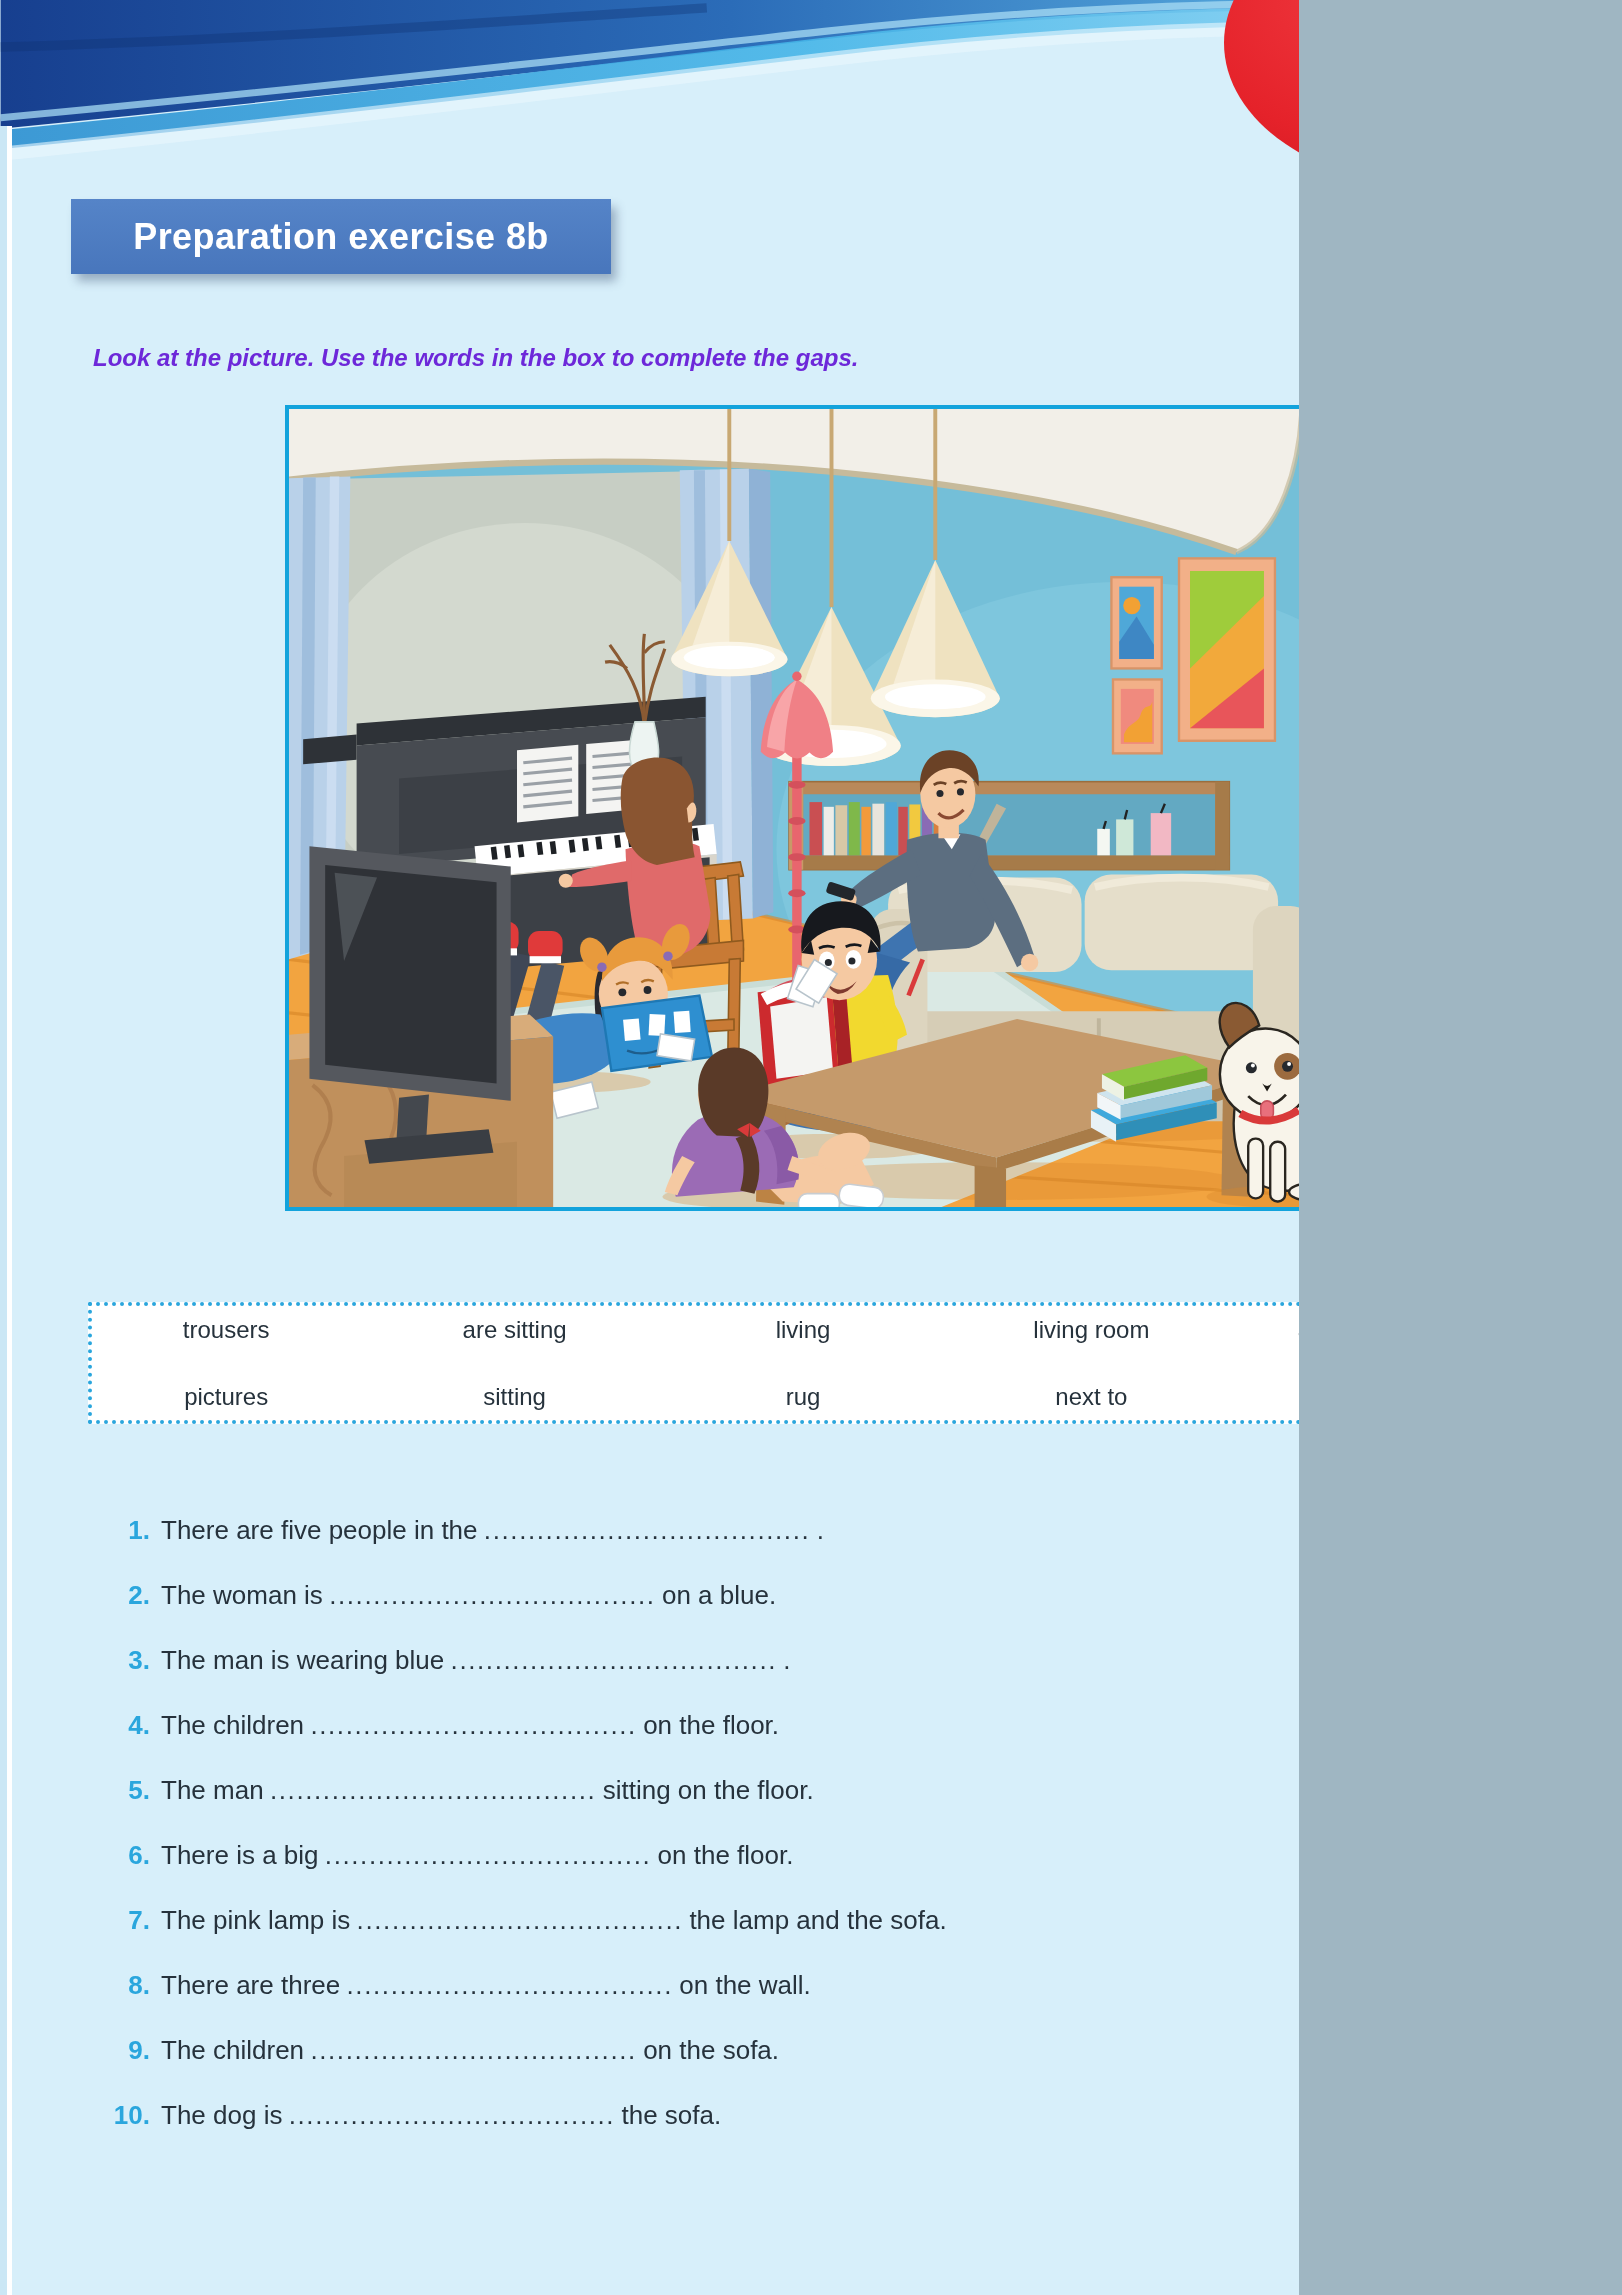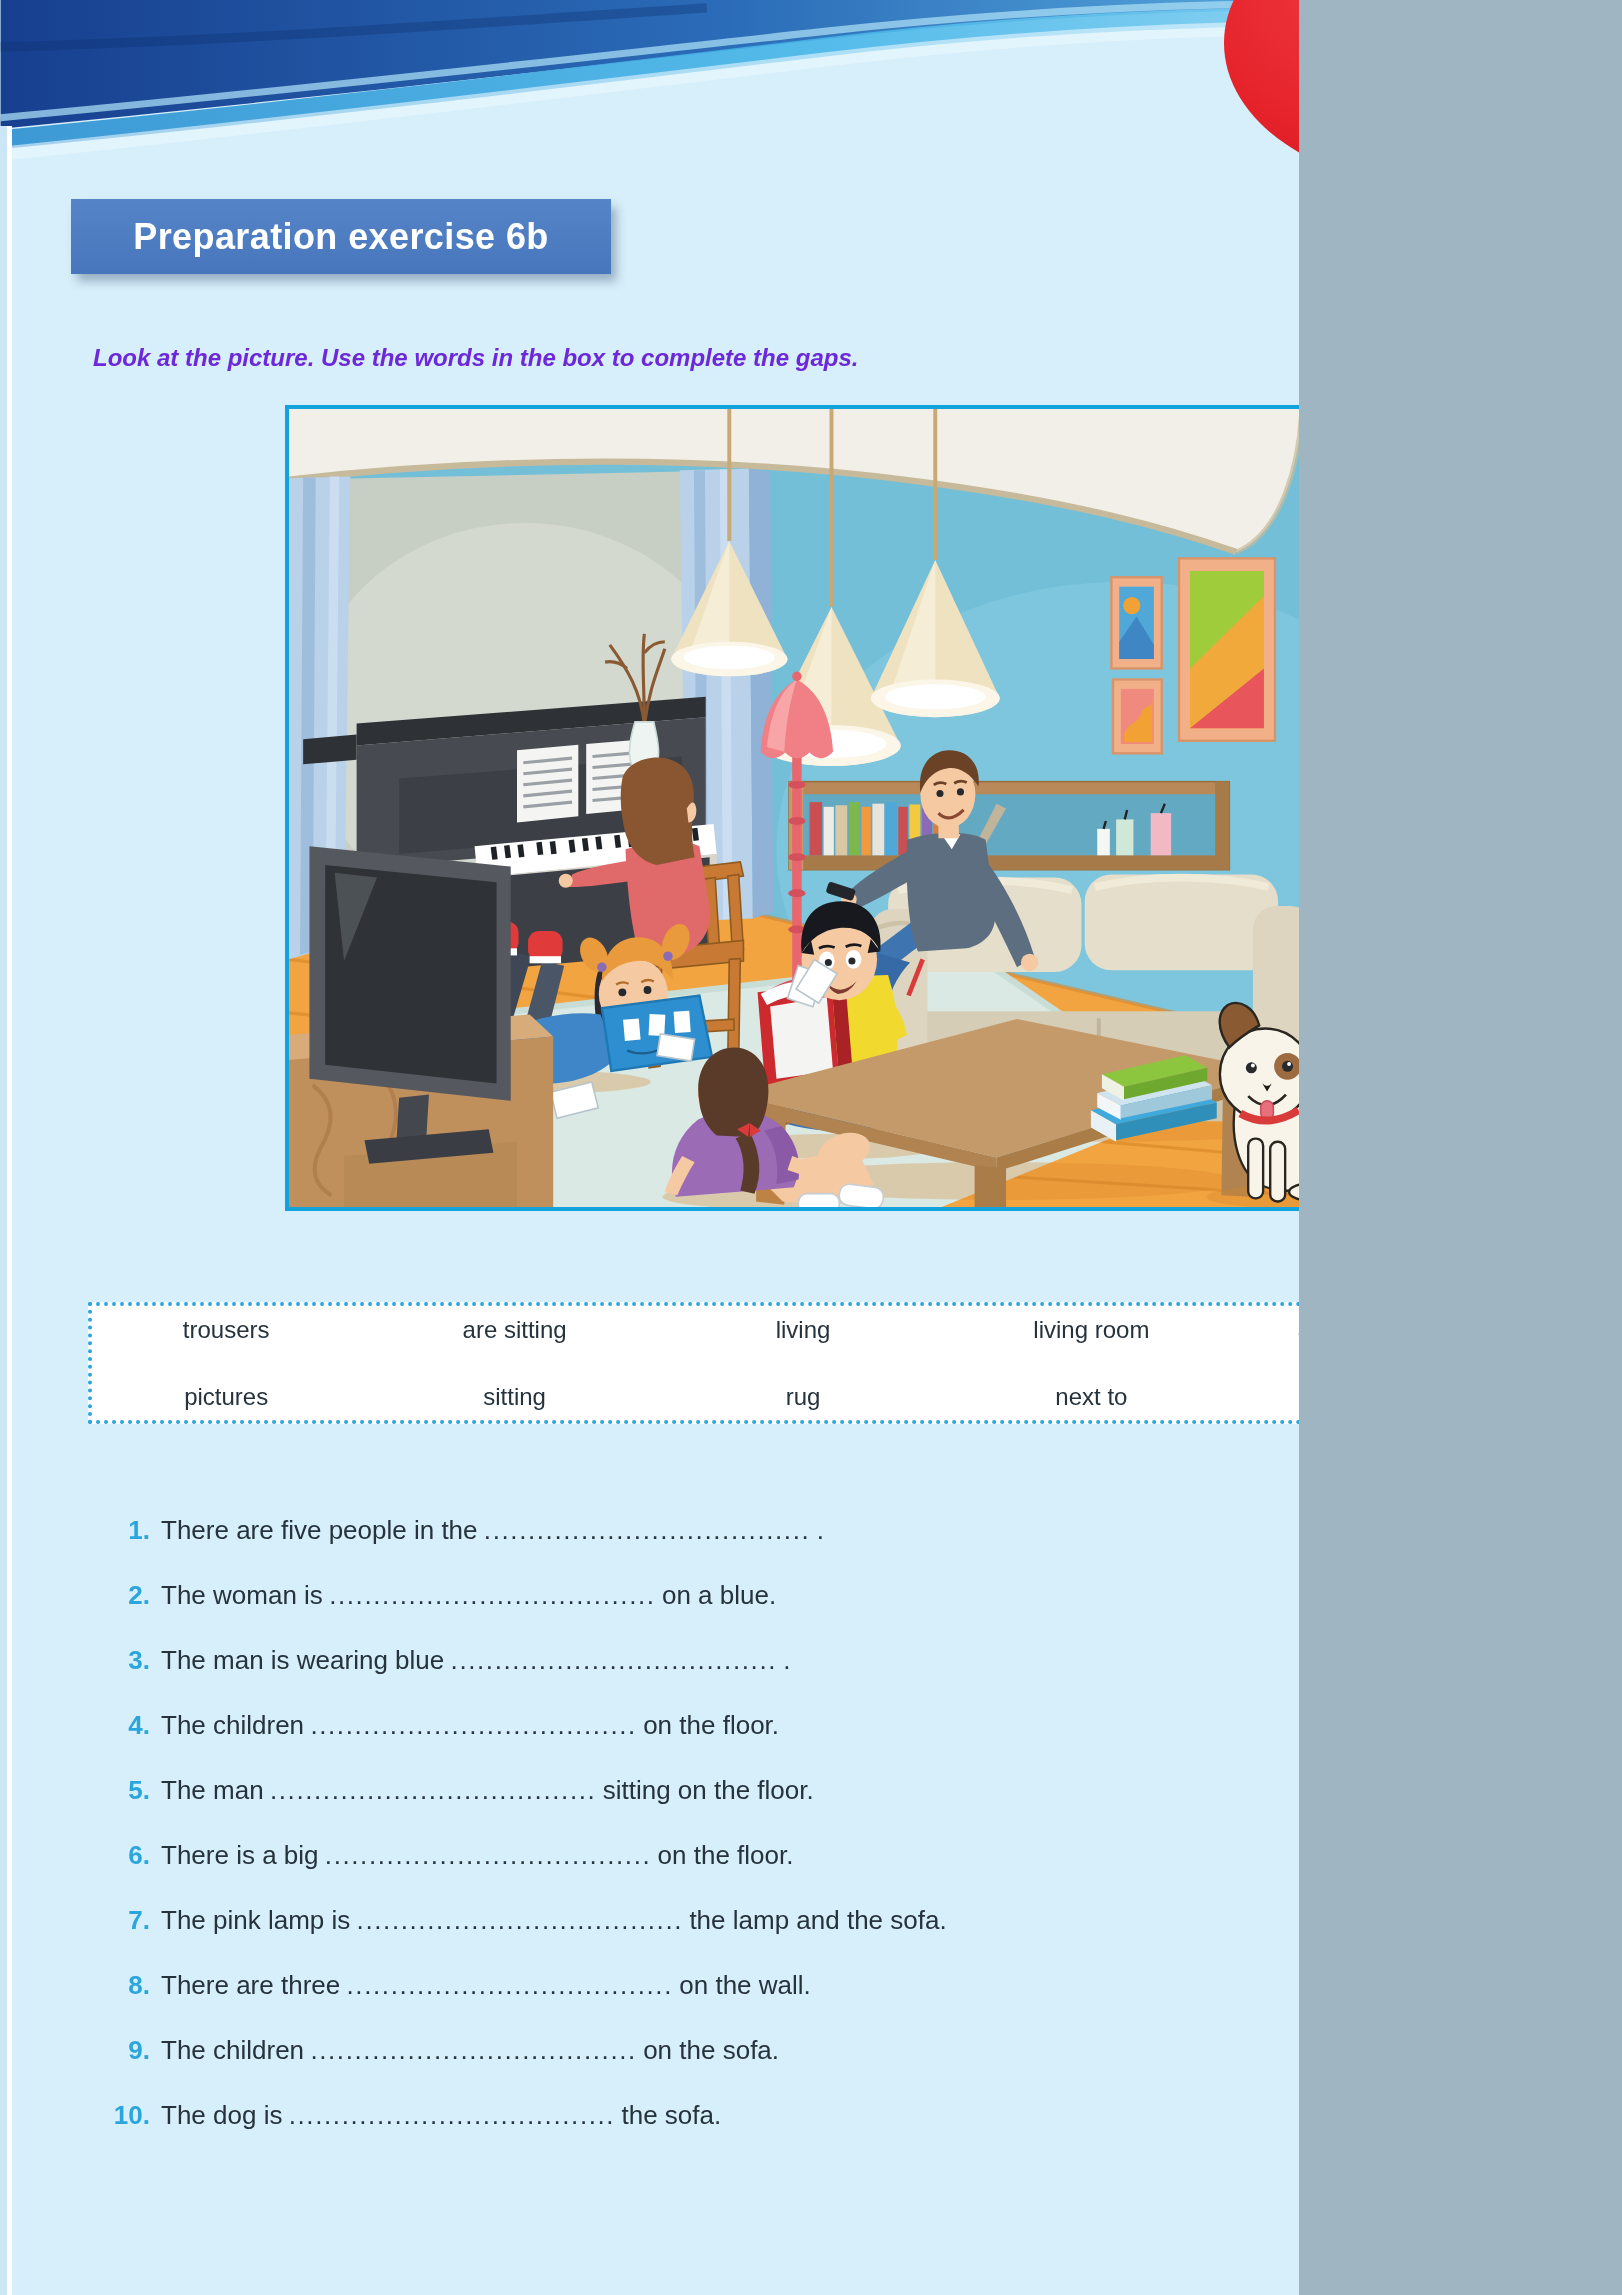--- a/index.html
+++ b/index.html
@@ -71,21 +71,21 @@
     </svg>
     <div class="test-badge">
       <span>TEST 1</span>
     </div>
   </div>
 
   <div class="edge-sliver"></div>
   <div class="edge-line"></div>
 
   <div class="title-box">
-    <span>Preparation exercise 6b</span>
+    <span>Preparation exercise 8b</span>
   </div>
   <p class="instruction">Look at the picture. Use the words in the box to complete the gaps.</p>
 
   <div class="scene-frame">
     <svg viewBox="0 0 1380 1015" preserveAspectRatio="none" role="img" aria-label="Cartoon living room: woman in red sweater playing piano on a wooden chair, man with remote sitting on arm of beige sofa, boy in yellow shirt reading a red book on a light blue rug, girl in blue shirt lying on the floor, girl in purple dress sitting, white dog with brown ears, pink floor lamp, three cone pendant lamps, three pictures on wall, wooden shelf with books and candles, TV on wooden cabinet, coffee table with stack of books">
       <defs>
         <clipPath id="floorClip">
             <path d="M0,662 L575,638 L1380,828 L1380,1015 L0,1015 Z"></path>
           </clipPath>
         <clipPath id="leftWallClip">

